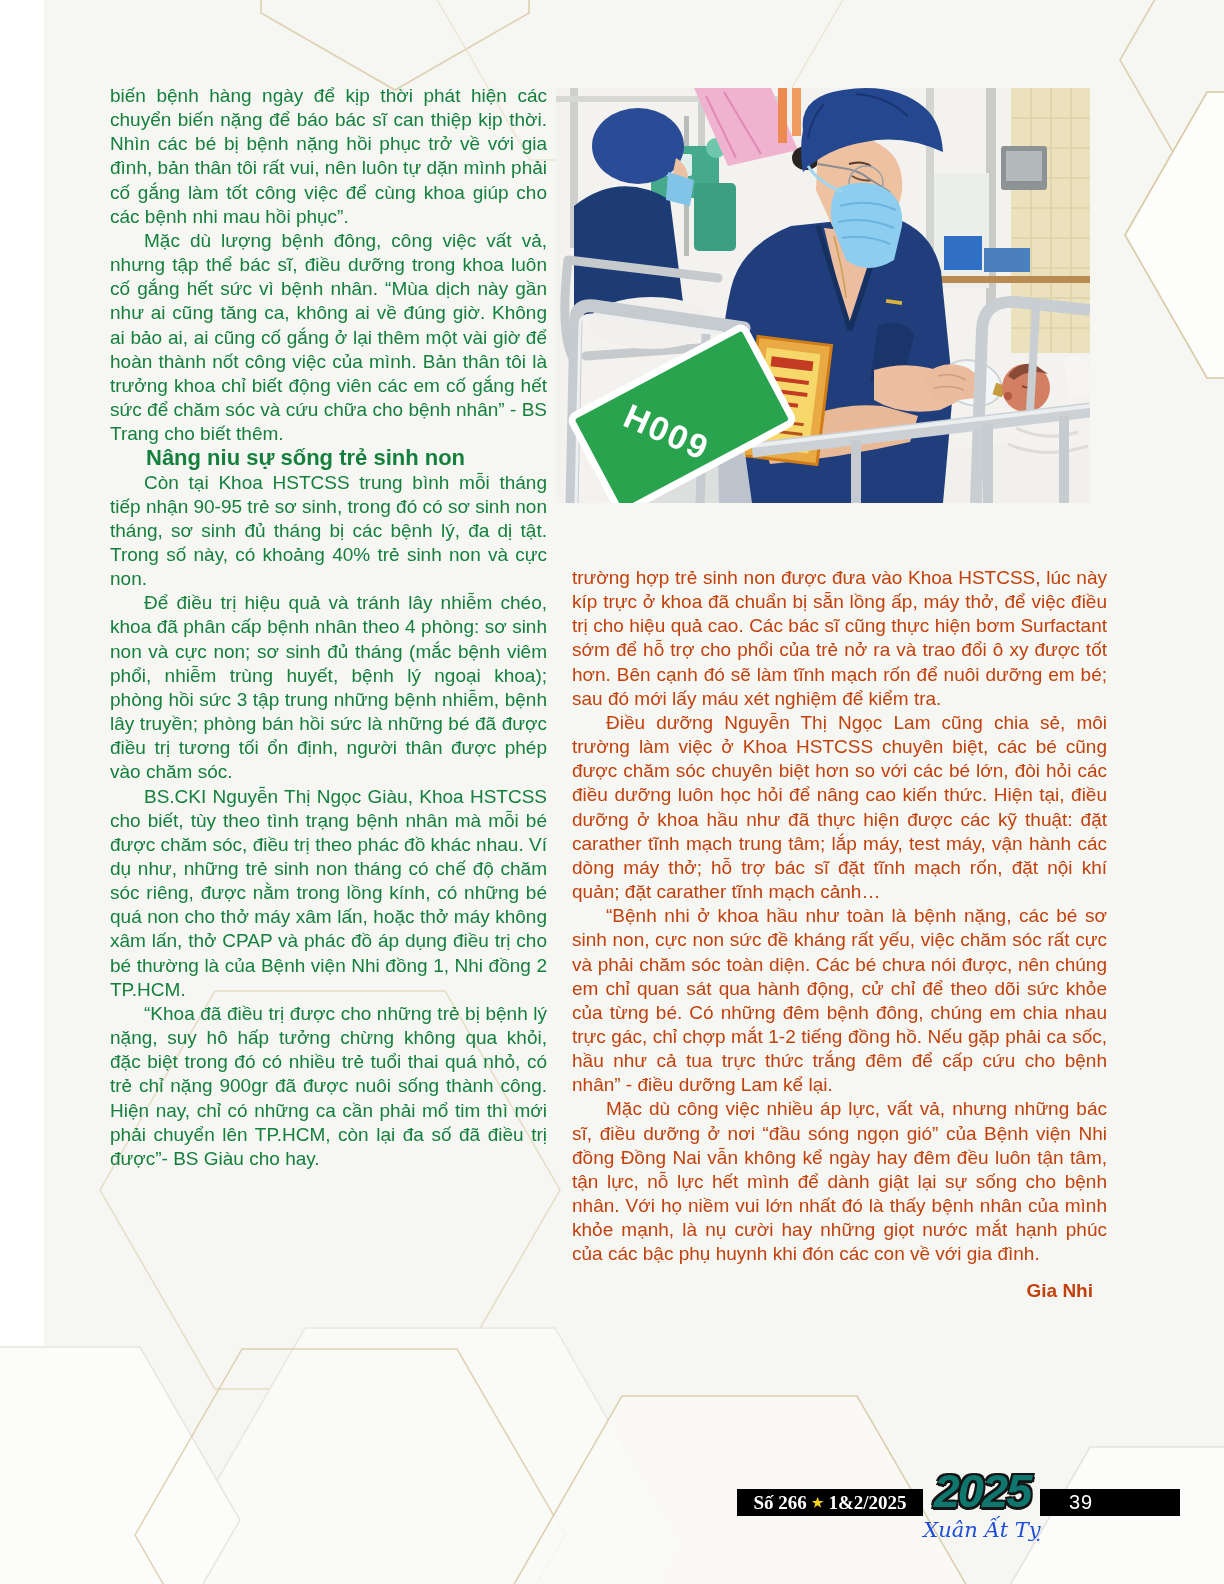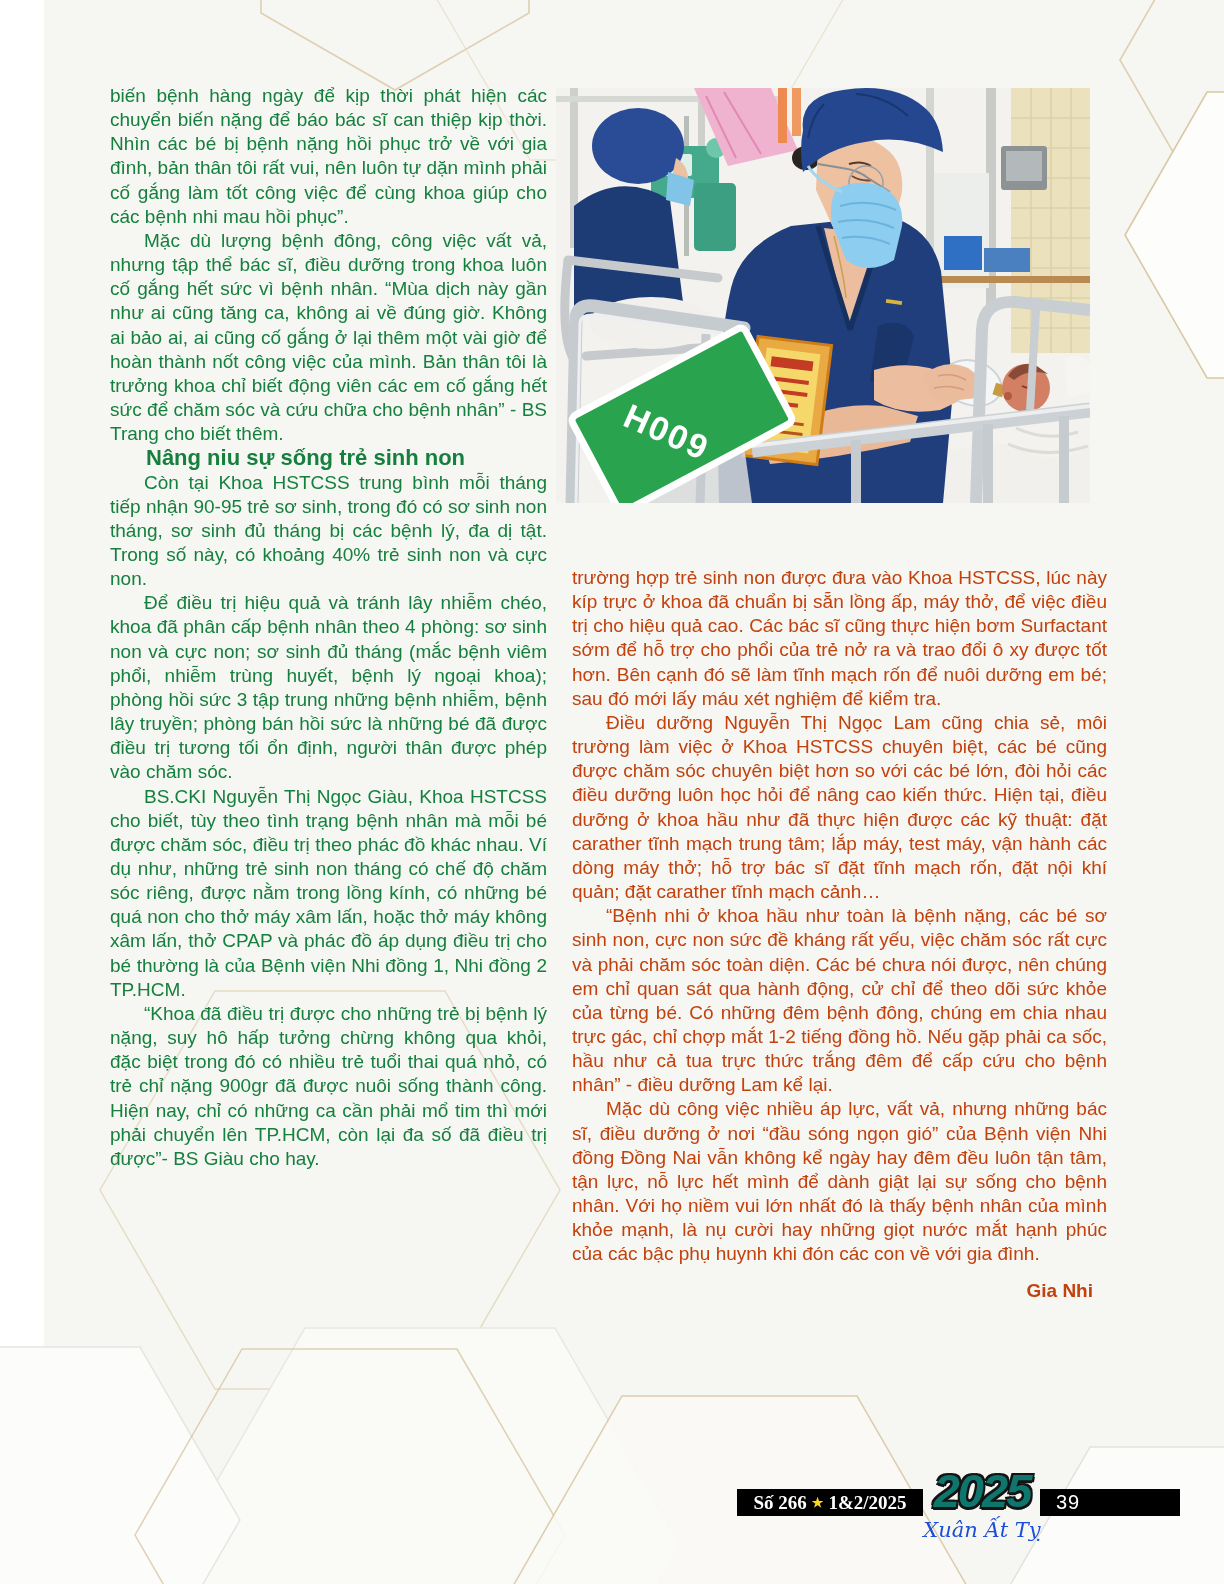--- a/index.html
+++ b/index.html
@@ -37,21 +37,21 @@
   .bar {
     position:absolute; height:27px; background:#000000; color:#ffffff;
     display:flex; align-items:center;
   }
   .issue-bar {
     left:737px; top:1489px; width:186px; justify-content:center;
     font-family:"Liberation Serif","DejaVu Serif",serif; font-weight:bold; font-size:19px; gap:5px;
   }
   .issue-star { color:#ffd41e; font-size:13px; }
   .page-bar {
-    left:1040px; top:1489px; width:140px; padding-left:16px; box-sizing:border-box;
+    left:1040px; top:1489px; width:140px; padding-left:29px; box-sizing:border-box;
     font-size:20px; letter-spacing:1px; font-weight:400;
   }
   .logo2025 {
     position:absolute; left:924px; top:1467px; width:116px; text-align:center;
     font-weight:bold; font-style:italic; font-size:47px; line-height:1; letter-spacing:-2px;
     color:#0f766e;
     text-shadow:-2px -2px 0 #141414, 2px -2px 0 #141414, -2px 2px 0 #141414, 2px 2px 0 #141414, 0 3px 0 #141414;
   }
   .season {
     position:absolute; left:914px; top:1518px; width:136px; text-align:center;

